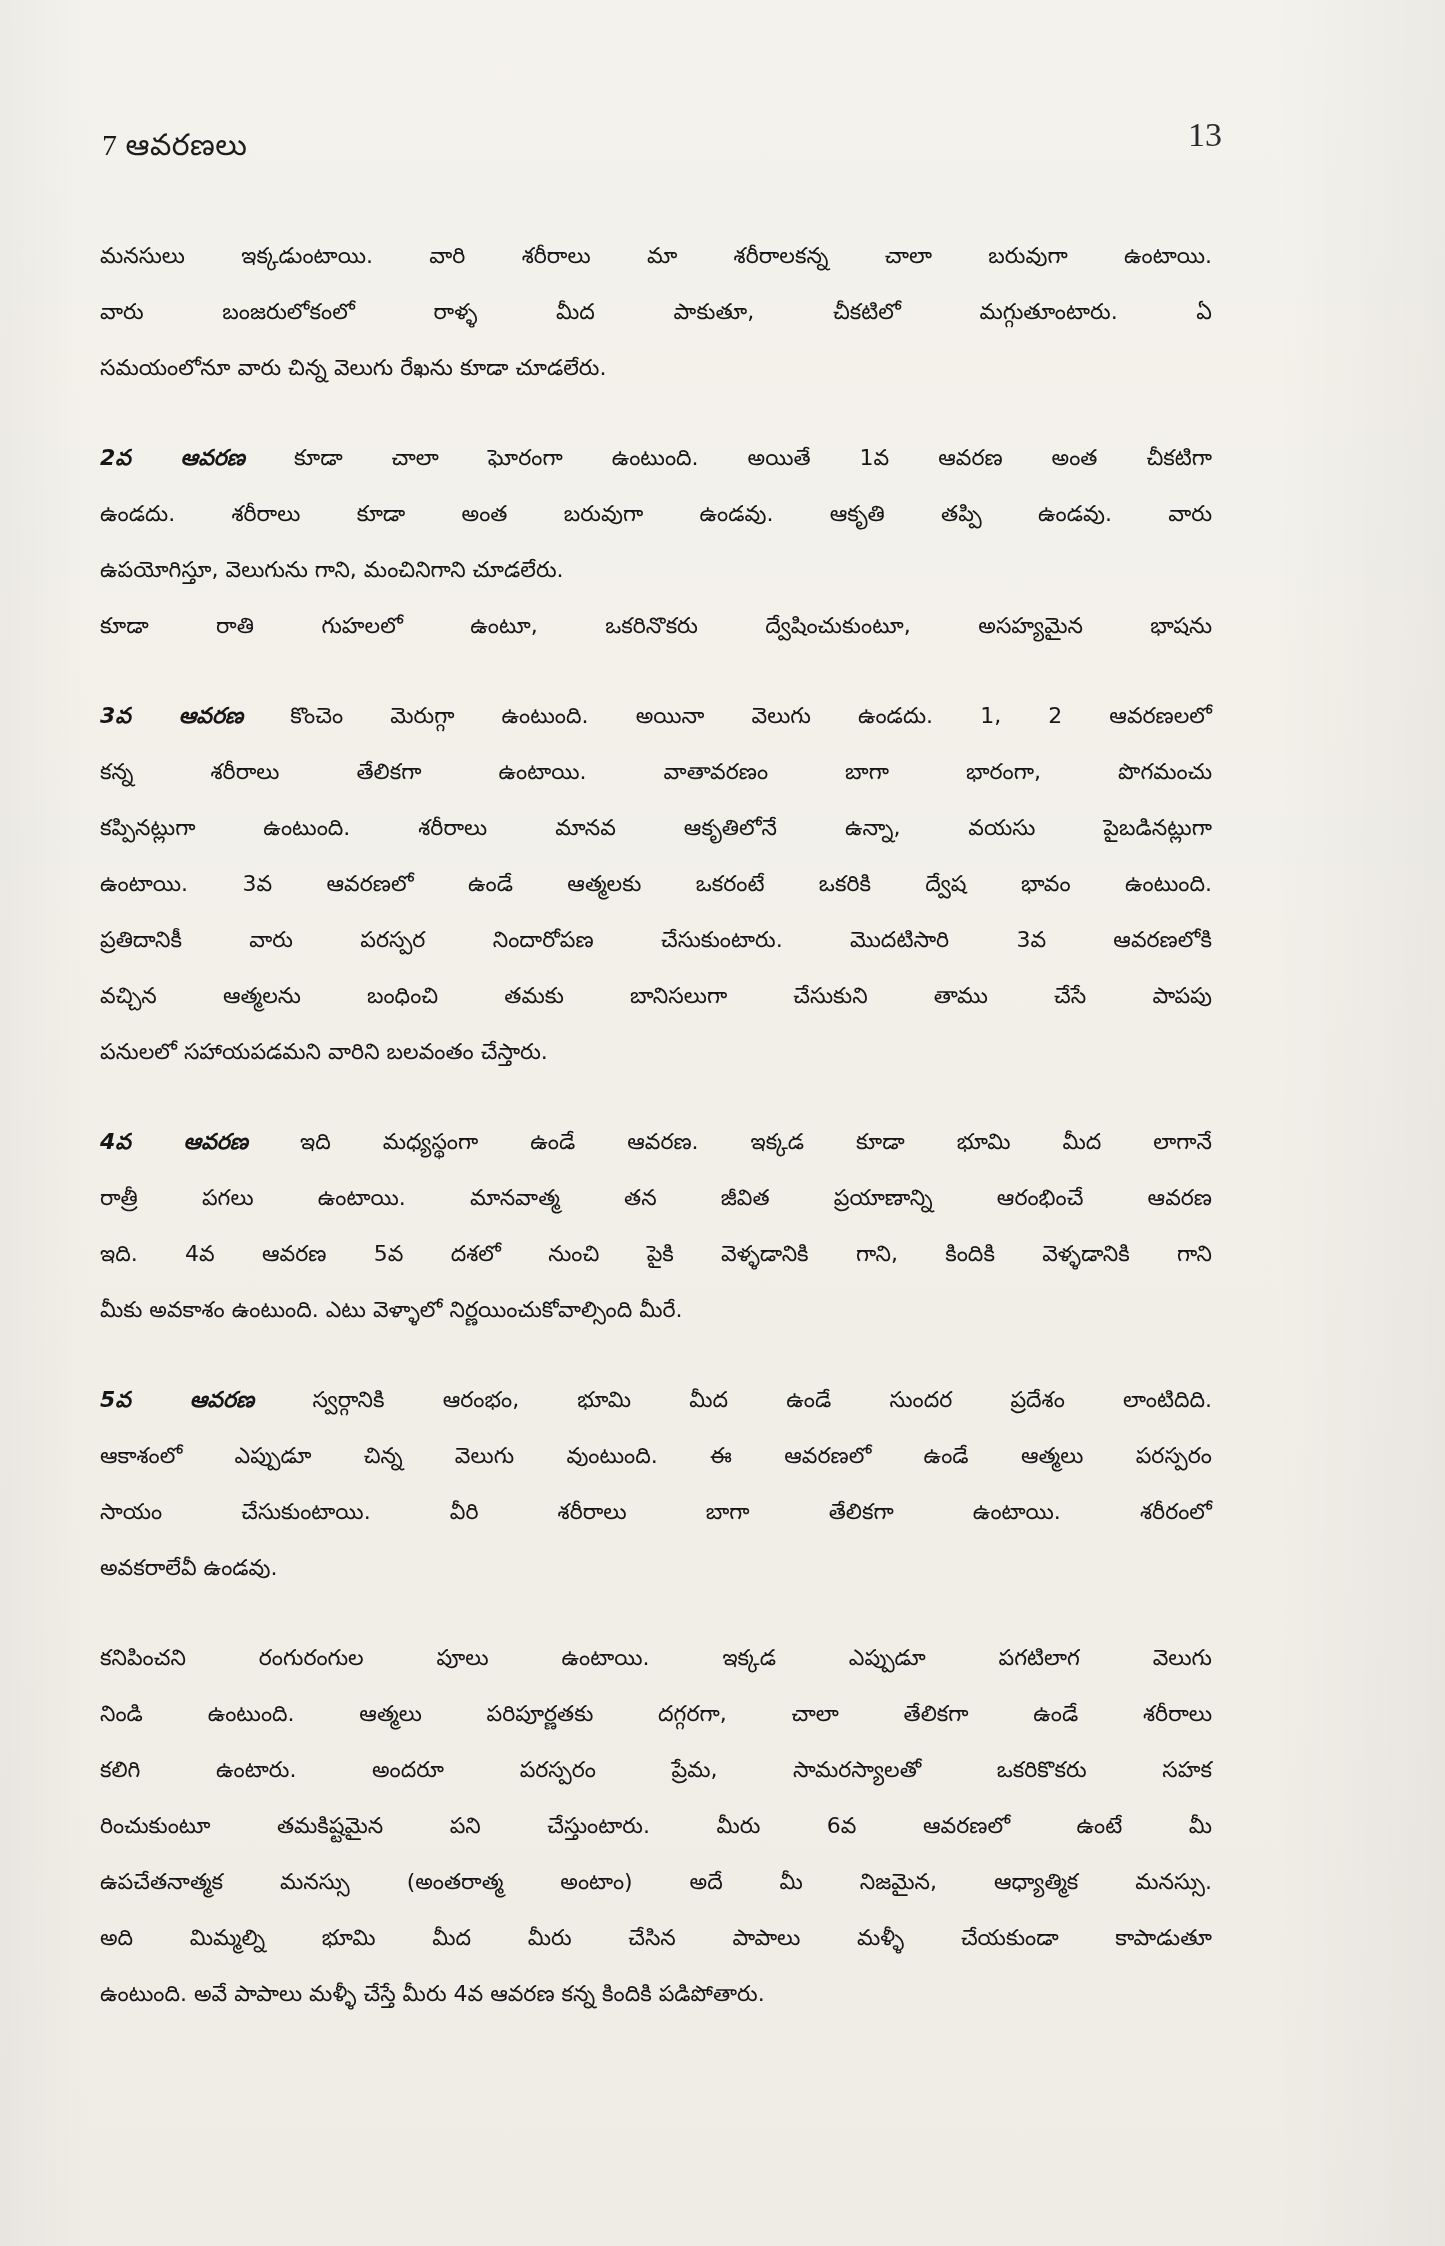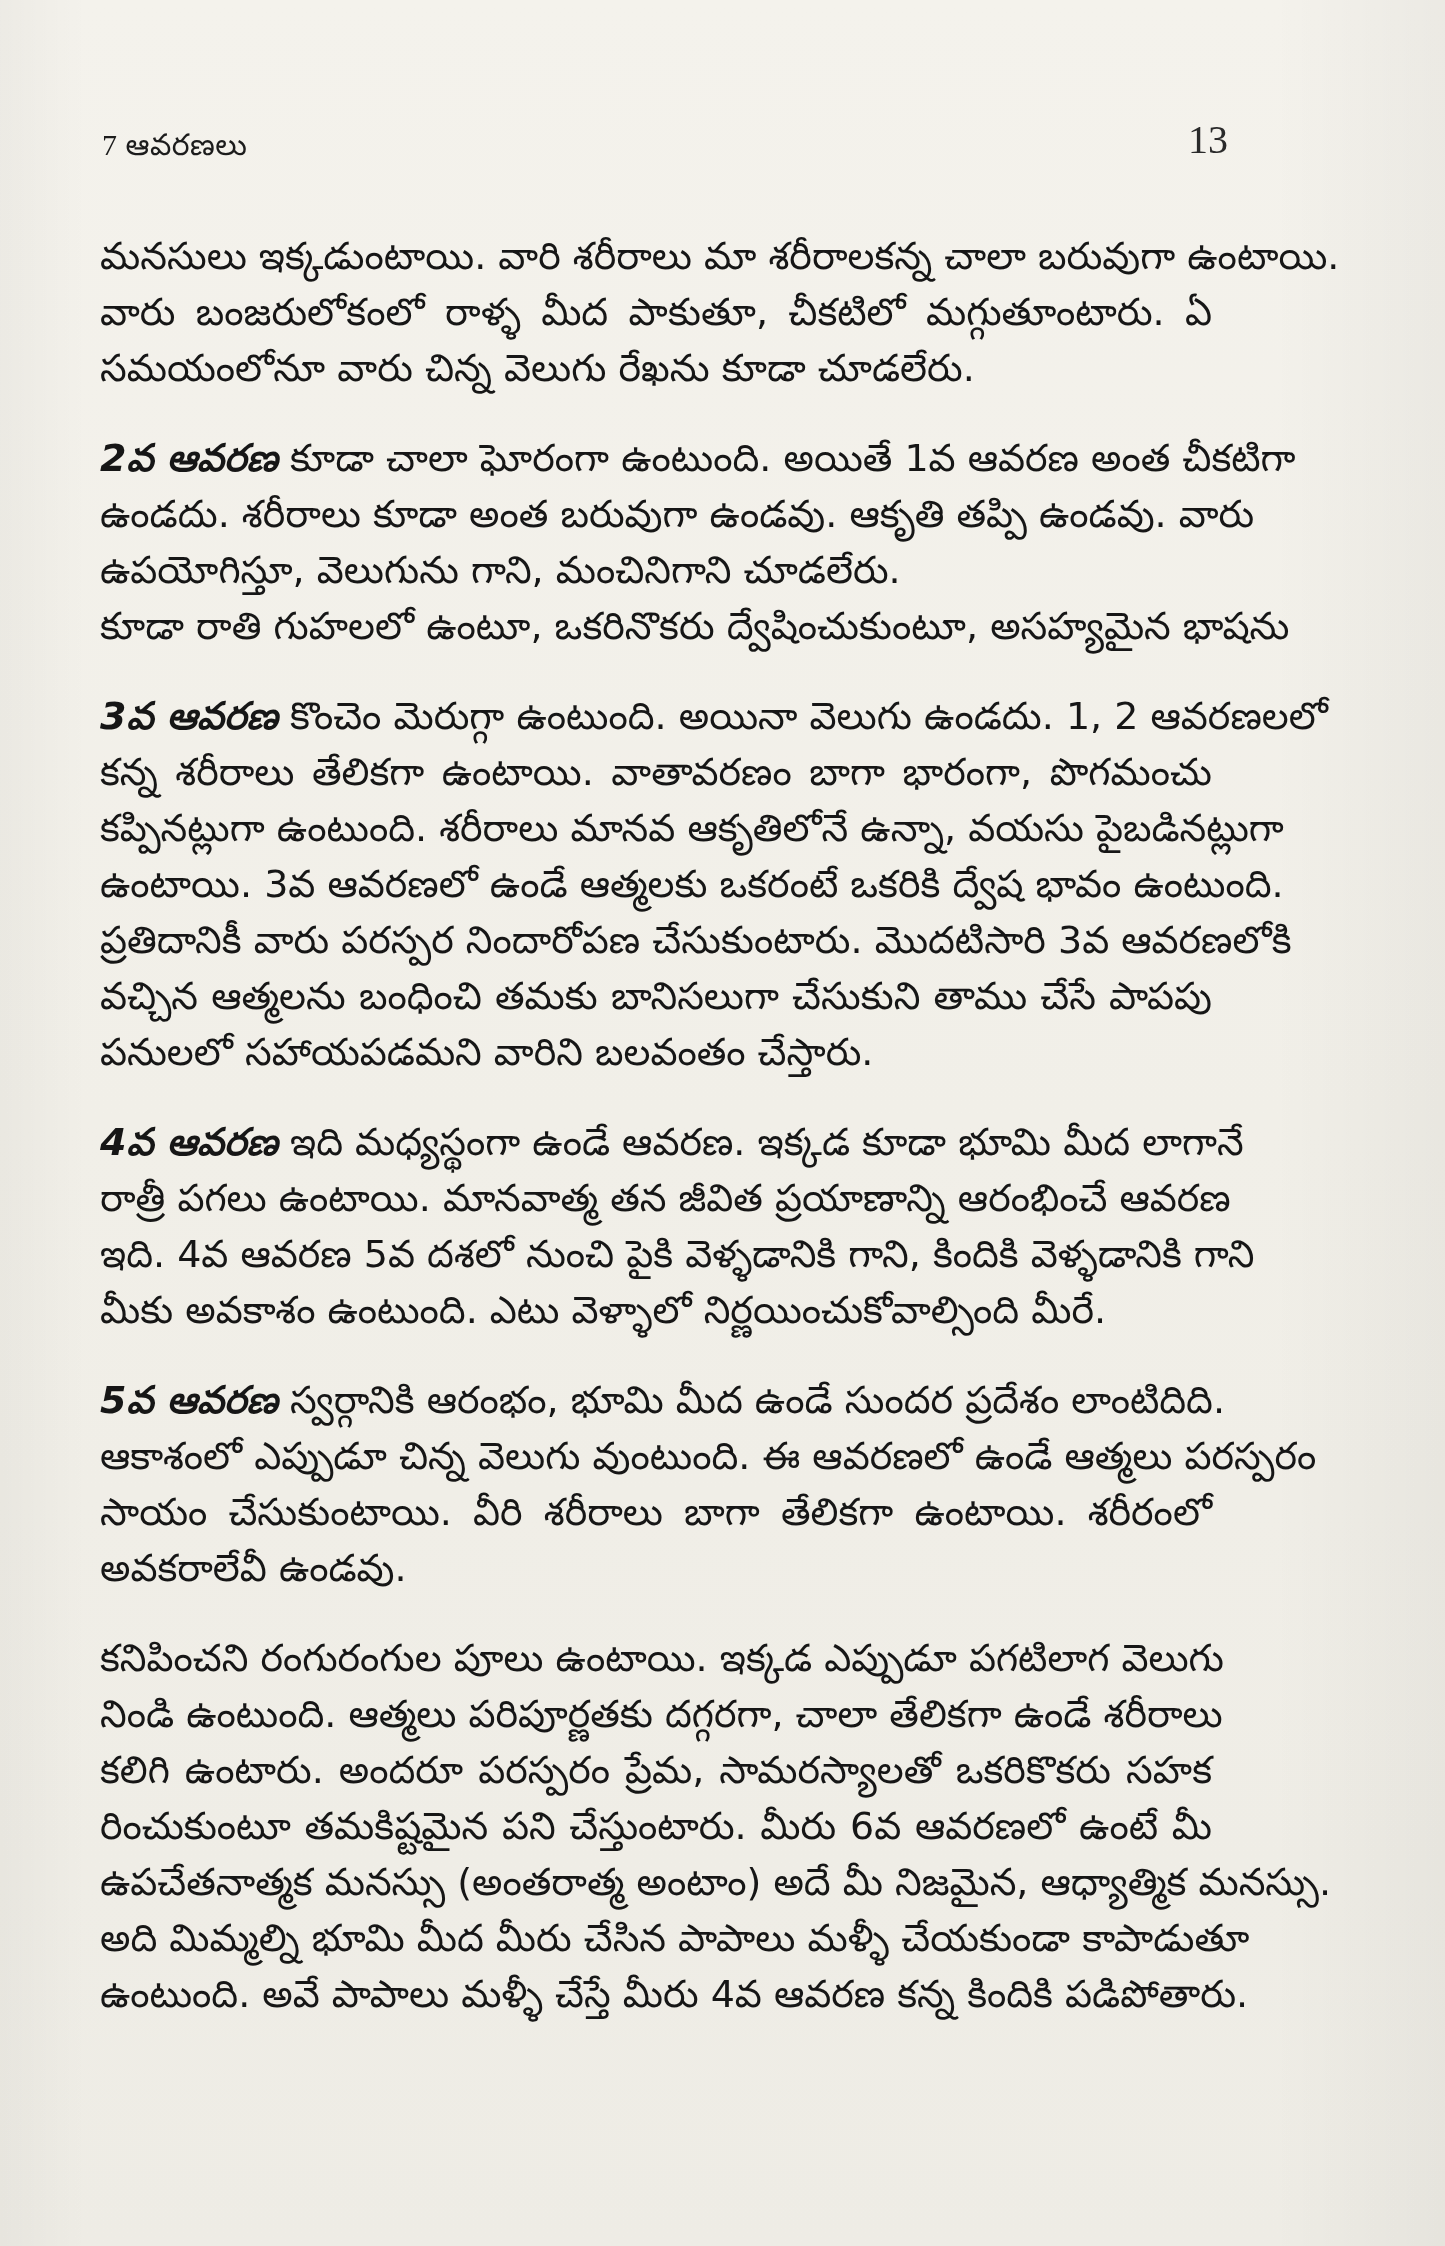--- a/index.html
+++ b/index.html
@@ -30,32 +30,32 @@
       font-family: "Liberation Serif", "DejaVu Serif", serif;
       font-size: 30px;
       color: #1c1c1c;
       letter-spacing: 0.5px;
     }
     .page-number {
       position: absolute;
       left: 1188px;
       top: 116px;
       font-family: "Liberation Serif", "DejaVu Serif", serif;
-      font-size: 40px;
+      font-size: 34px;
       color: #2a2a2a;
     }
     .body-text {
       position: absolute;
       left: 100px;
       top: 228px;
       width: 1118px;
     }
     .para {
       margin: 0 6px 34px 0;
-      font-size: 38px;
+      font-size: 22px;
       line-height: 56px;
       text-align: justify;
       text-align-last: left;
     }
     .line {
       display: block;
       white-space: nowrap;
       text-align: justify;
       text-align-last: justify;
     }

